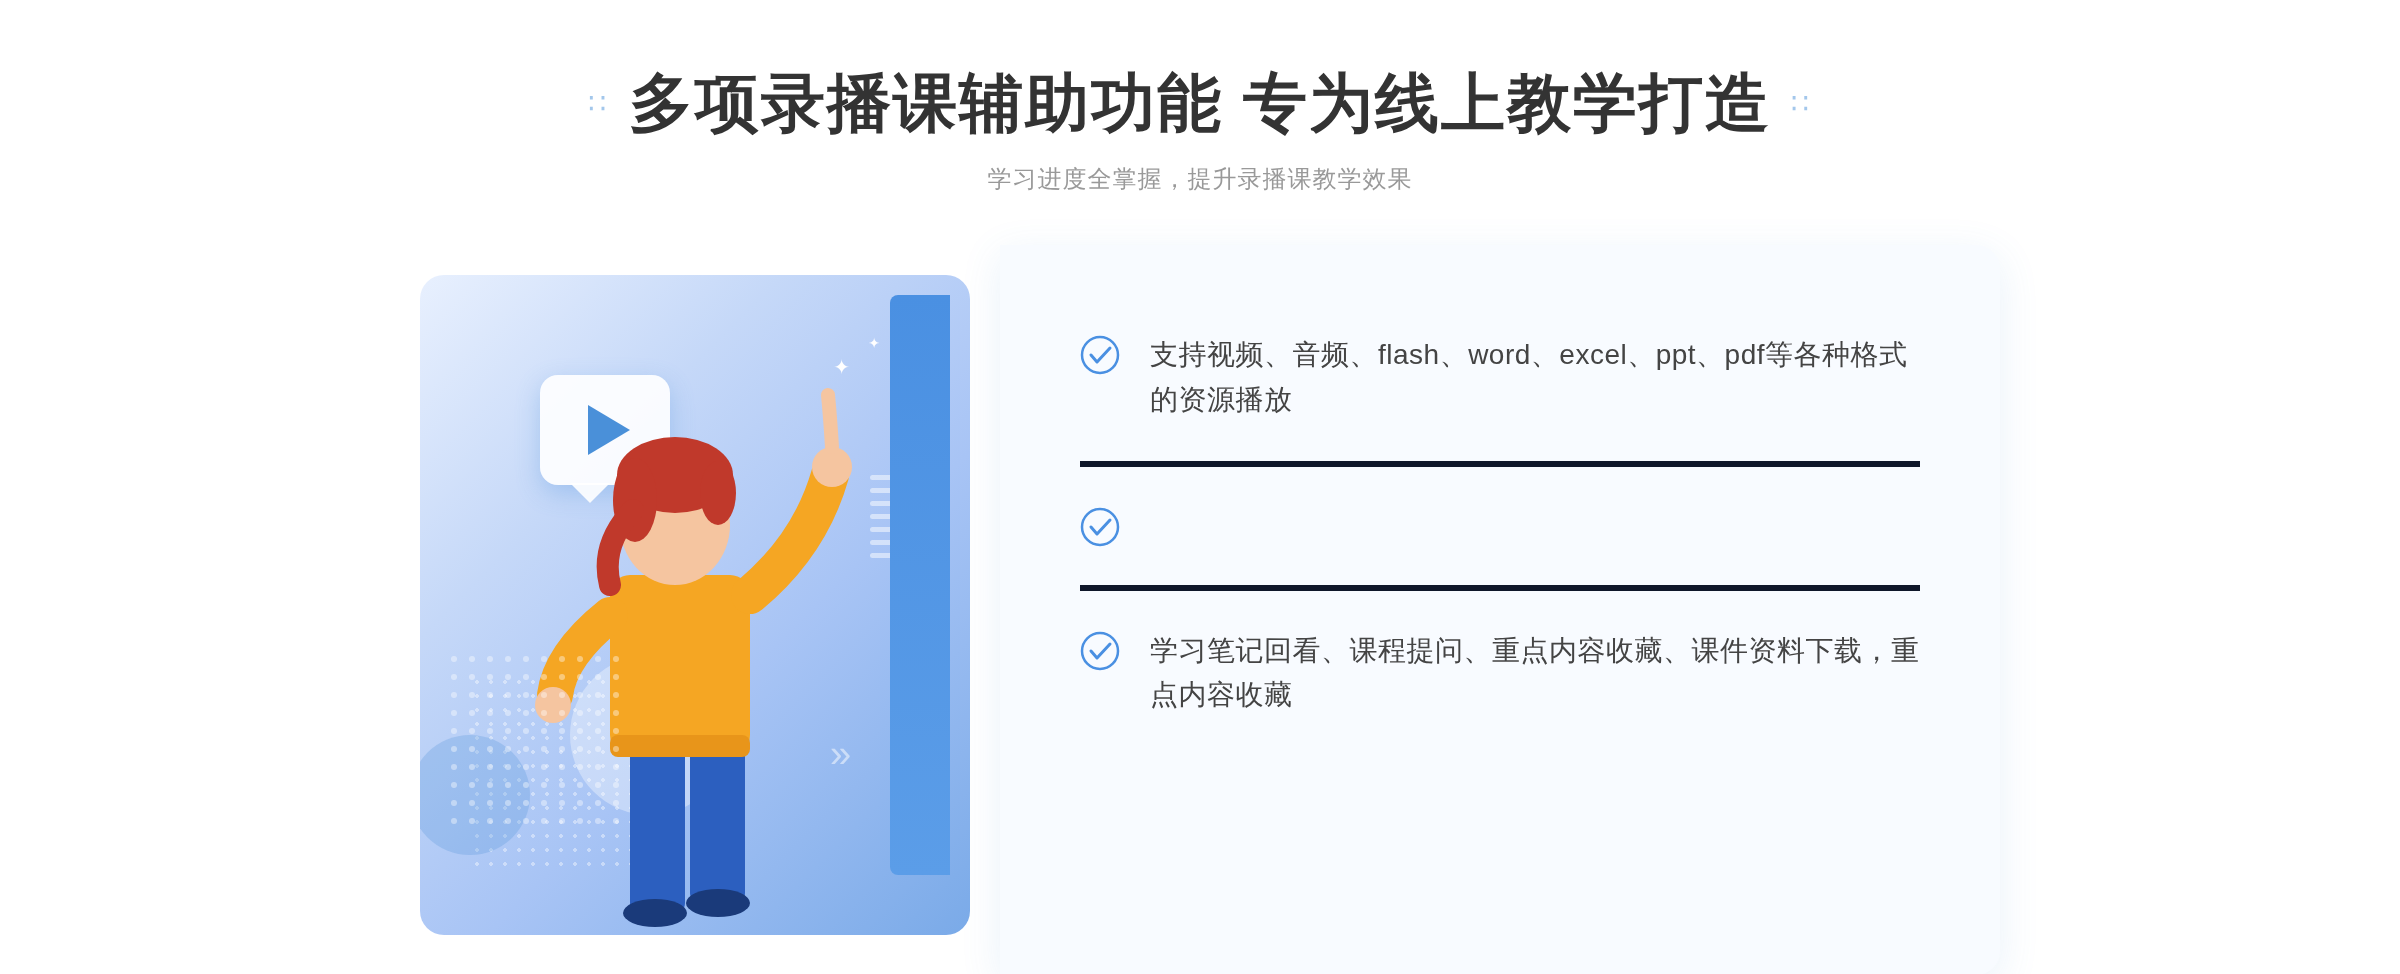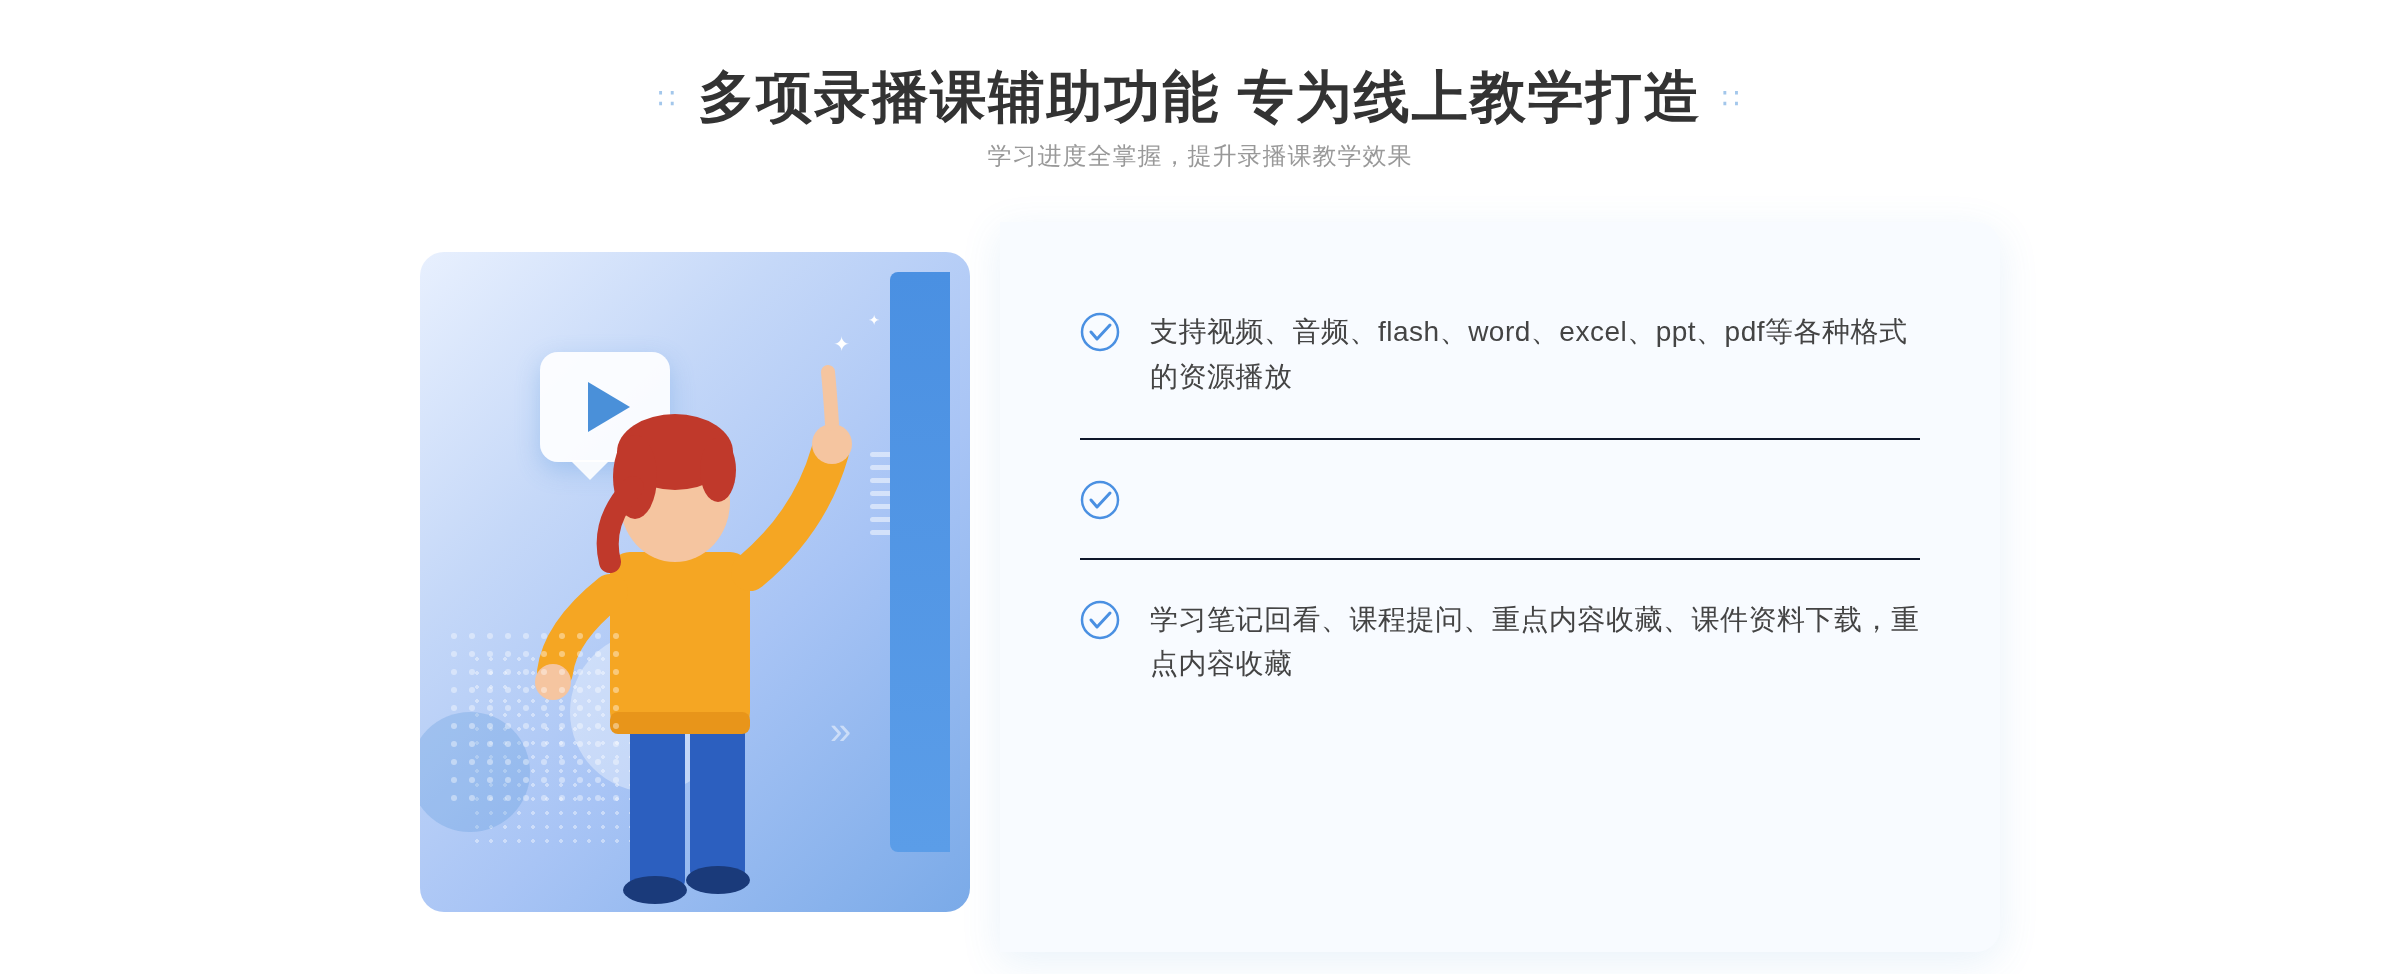--- a/index.html
+++ b/index.html
@@ -42,30 +42,30 @@
     }
 
     .title-dots {
       color: #4a90d9;
       font-size: 28px;
       opacity: 0.5;
       letter-spacing: 3px;
     }
 
     .main-title {
-      font-size: 56px;
+      font-size: 64px;
       font-weight: 600;
       color: #333333;
       letter-spacing: 2px;
     }
 
     .subtitle {
       font-size: 24px;
       color: #999999;
-      margin-top: 4px;
+      margin-top: 16px;
       letter-spacing: 1px;
     }
 
     
     .content-area {
       display: flex;
       width: 1600px;
       height: 730px;
       position: relative;
     }
@@ -205,21 +205,21 @@
     }
 
     .features-panel-inner {
       margin-left: 0;
     }
 
     .feature-item {
       display: flex;
       align-items: flex-start;
       padding: 38px 0;
-      border-bottom: 2px solid #0f172a;
+      border-bottom: 6px solid #0f172a;
     }
 
     .feature-item:last-child {
       border-bottom: none;
     }
 
     .check-icon {
       width: 40px;
       height: 40px;
       flex-shrink: 0;

